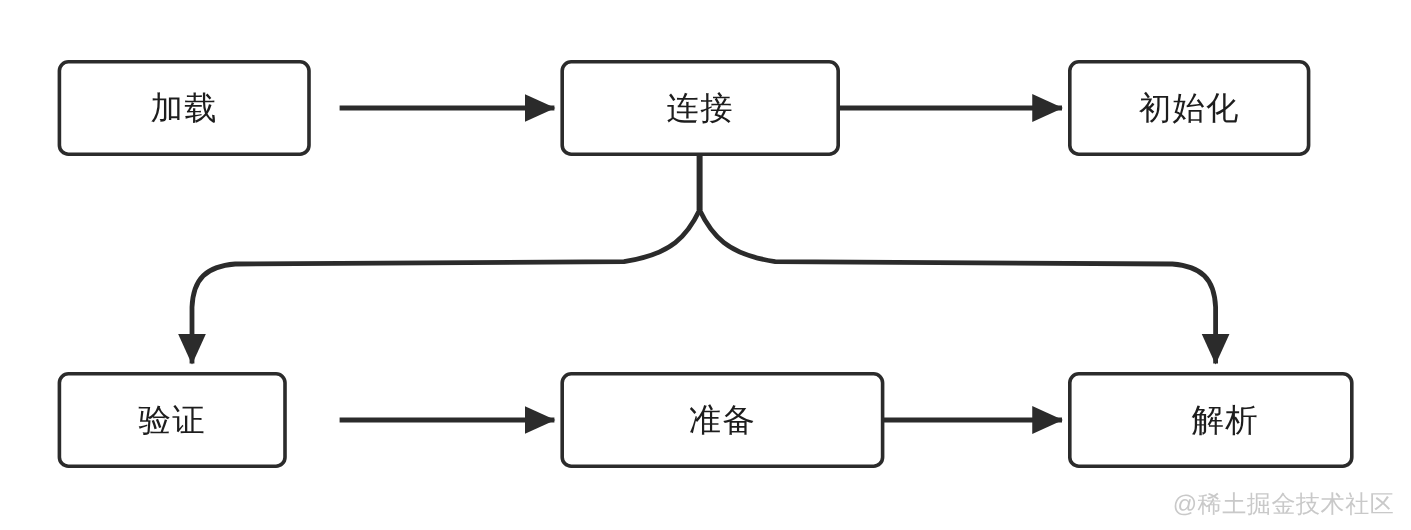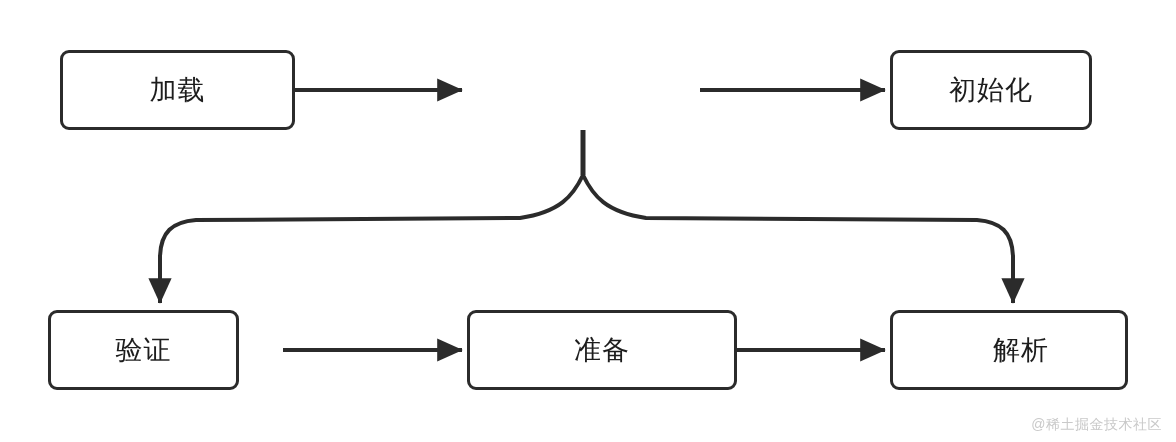--- a/index.html
+++ b/index.html
@@ -34,21 +34,21 @@
     font-size:27px;
     line-height:1;
     color:#1d1d1d;
     font-weight:500;
     letter-spacing:1px;
     user-select:none;
   }
   #watermark{
     position:absolute;
     right:14px;bottom:8px;
-    font-size:14px;
+    font-size:20px;
     color:#c9c9c9;
     letter-spacing:0.5px;
     z-index:3;
     user-select:none;
   }
 </style>
 </head>
 <body>
 
 <div id="diagram-root">
@@ -81,24 +81,27 @@
 
     <g>
       <path d="M283,350 L462,350" fill="none" stroke="#2b2b2b" stroke-width="4" marker-end="url(#arrowhead)"></path>
     </g>
 
     <g>
       <path d="M700,350 L885,350" fill="none" stroke="#2b2b2b" stroke-width="4" marker-end="url(#arrowhead)"></path>
     </g>
   </svg>
 
-  <div class="node" style="left:60px;top:50px;width:235px;height:80px;justify-content:center;">
+  <div class="node" style="left:48px;top:50px;width:211px;height:80px;justify-content:center;">
     <span class="node-label">加载</span>
   </div>
 
+  <div class="node" style="left:467px;top:50px;width:233px;height:80px;">
+    <span class="node-label">连接</span>
+  </div>
 
   <div class="node" style="left:890px;top:50px;width:202px;height:80px;">
     <span class="node-label">初始化</span>
   </div>
 
   <div class="node" style="left:48px;top:310px;width:191px;height:80px;">
     <span class="node-label">验证</span>
   </div>
 
   <div class="node" style="left:467px;top:310px;width:270px;height:80px;">

